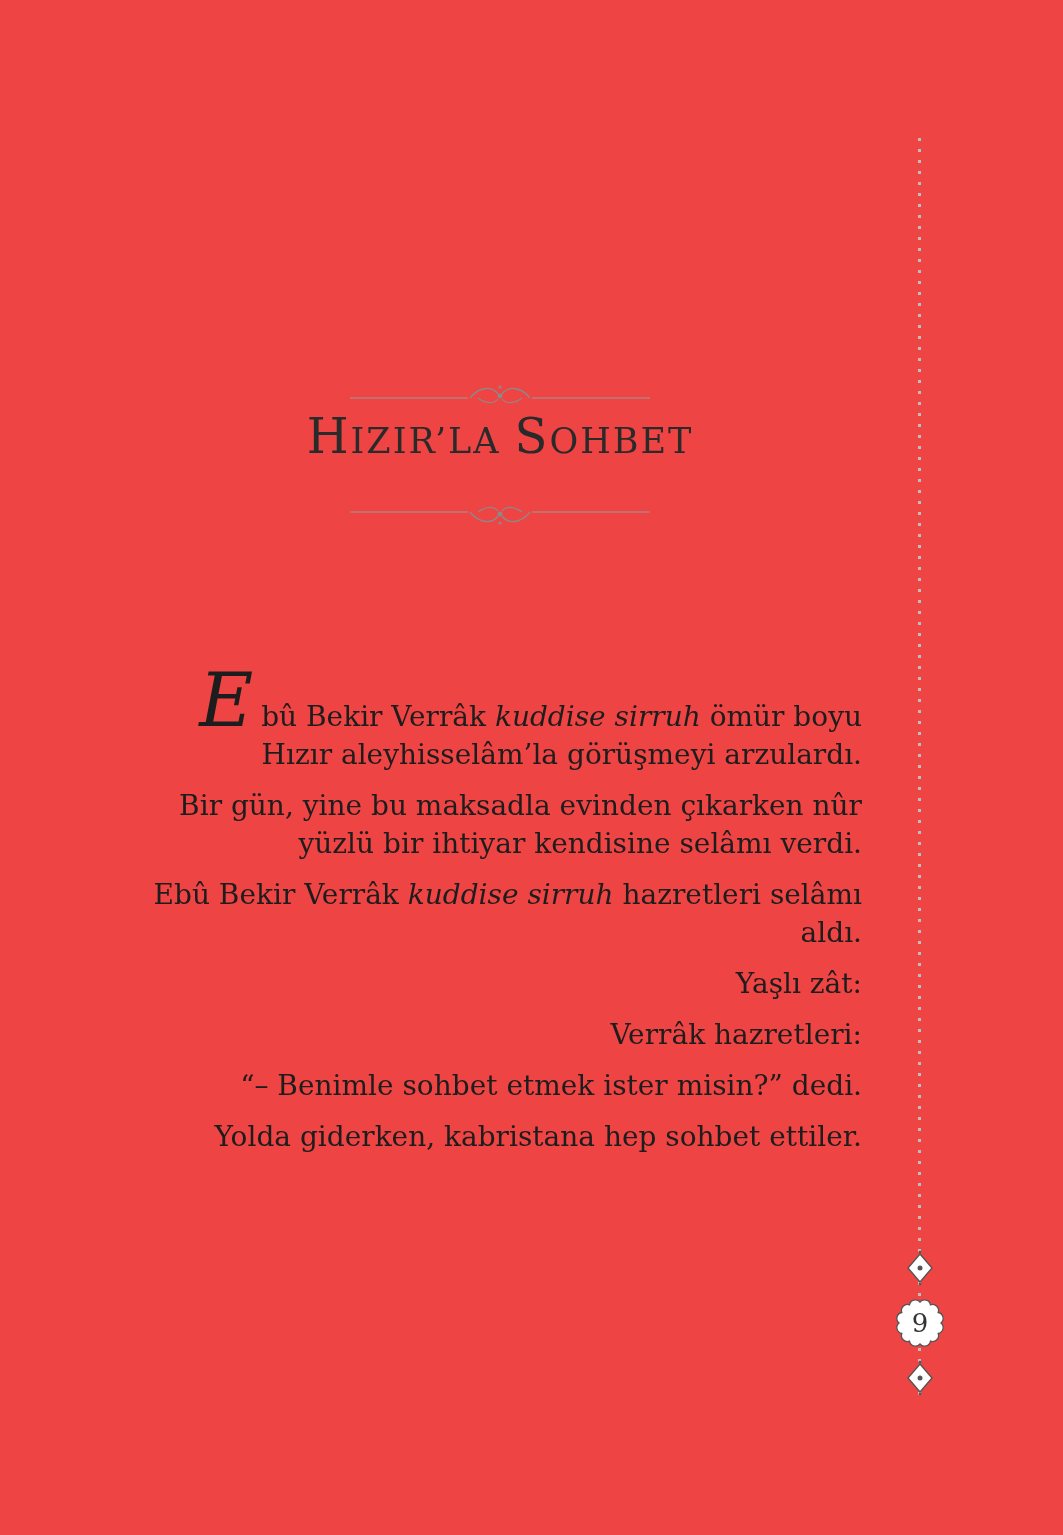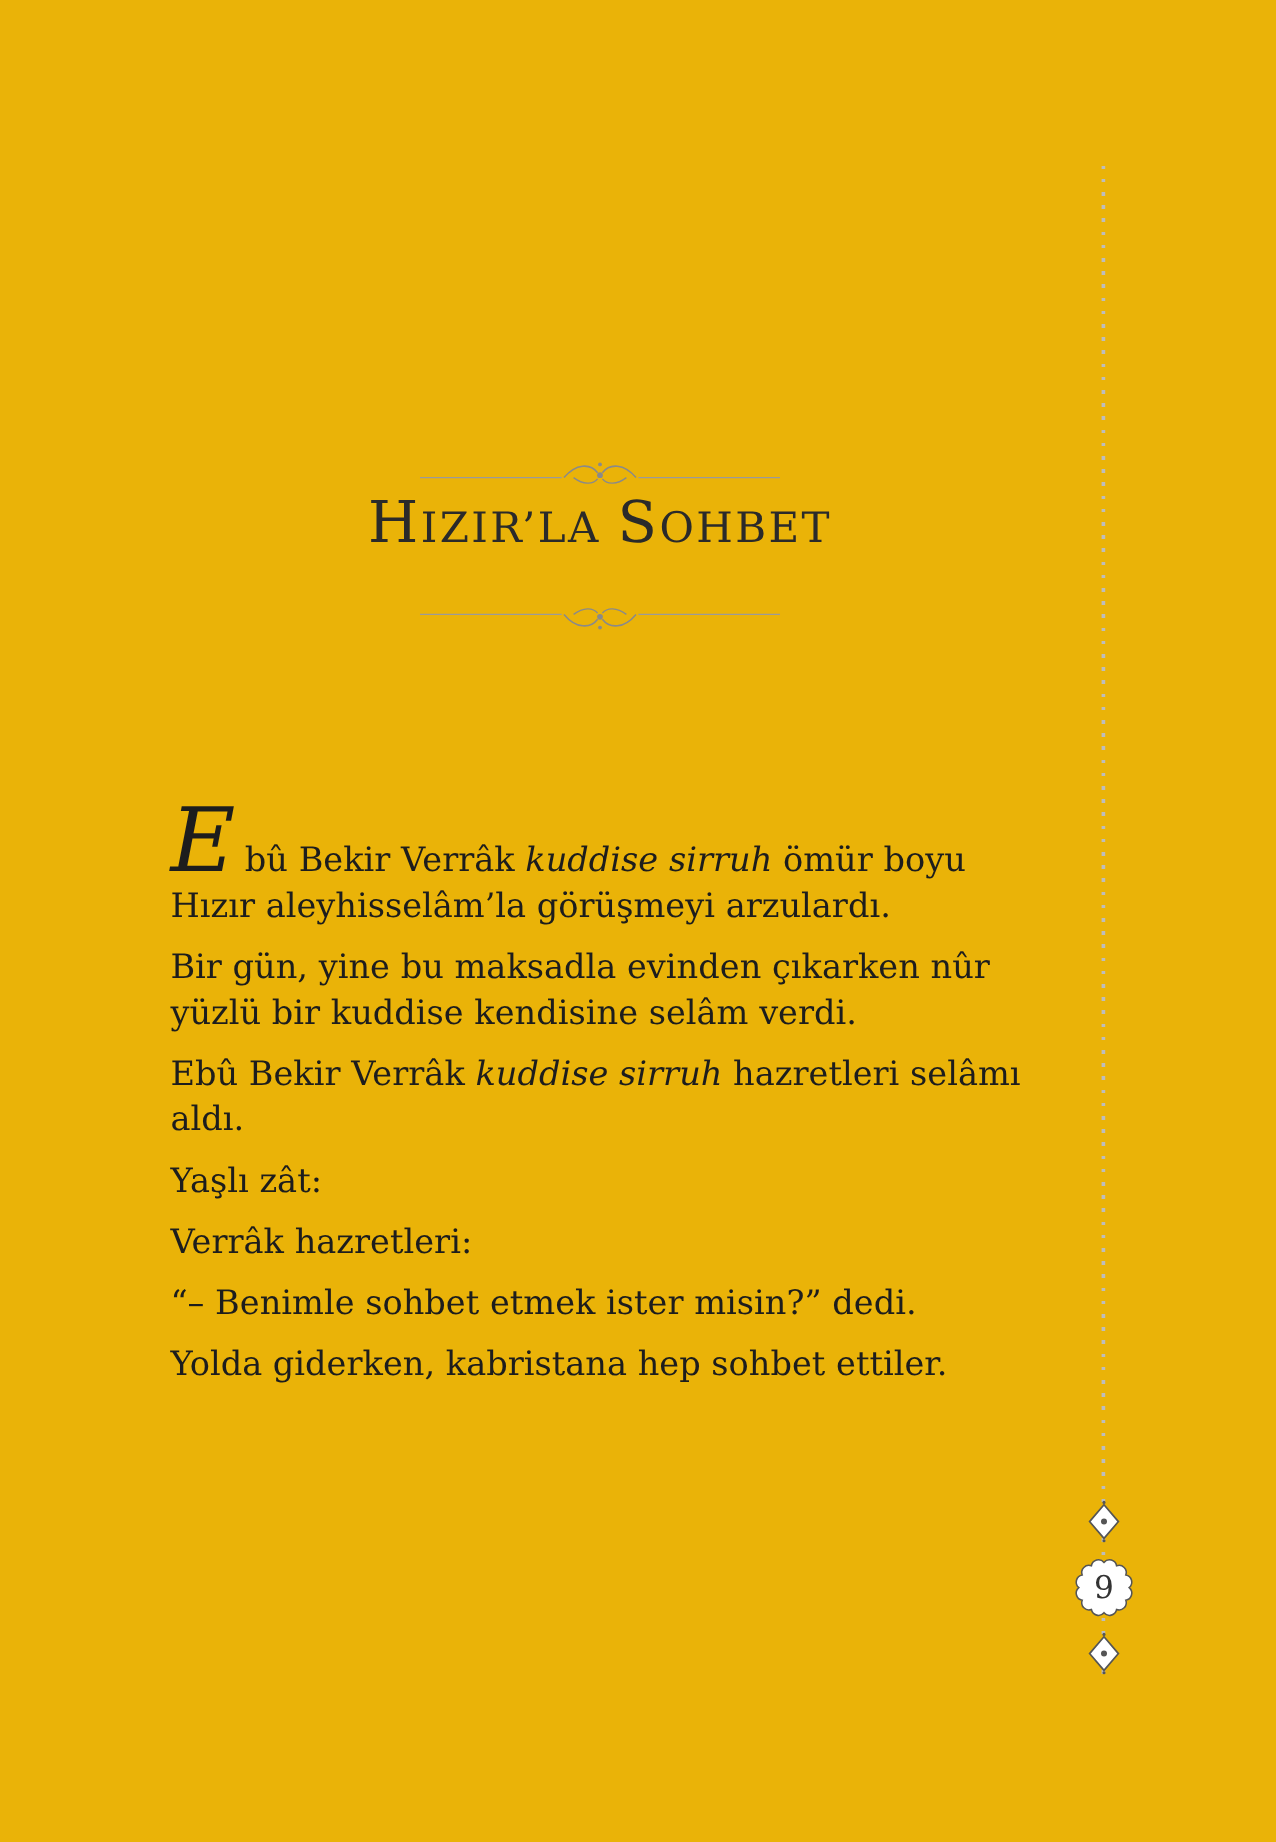--- a/index.html
+++ b/index.html
@@ -4,21 +4,21 @@
 <style>
   html, body {
     margin: 0;
     padding: 0;
     background: #ffffff;
   }
   .page {
     position: relative;
     width: 1063px;
     height: 1535px;
-    background: #eab308;
+    background: #ef4444;
     overflow: hidden;
     font-family: "DejaVu Serif", "Liberation Serif", serif;
     color: #1f1f1f;
   }
 
   
   .ornament {
     position: absolute;
     left: 142px;
     width: 716px;
@@ -50,20 +50,21 @@
     position: absolute;
     left: 142px;
     top: 698px;
     width: 720px;
   }
   .body-text p {
     margin: 0 0 13px 0;
     font-size: 28px;
     line-height: 38px;
     color: #1d1d1d;
+    text-align: right;
   }
   .body-text em { font-style: italic; }
   .dropcap {
     font-style: italic;
     font-size: 74px;
     line-height: 0;
     margin-right: 8px;
     color: #1d1d1d;
   }
 
@@ -122,21 +123,21 @@
       <path d="M120,18 C130,6 142,6 148,14" fill="none" stroke="#8a8a8a" stroke-width="1.3"></path>
       <path d="M180,18 C170,6 158,6 152,14" fill="none" stroke="#8a8a8a" stroke-width="1.3"></path>
       <path d="M128,18 C136,24 144,24 148,19" fill="none" stroke="#8a8a8a" stroke-width="1.1"></path>
       <path d="M172,18 C164,24 156,24 152,19" fill="none" stroke="#8a8a8a" stroke-width="1.1"></path>
       <circle cx="150" cy="7" r="1.6" fill="#8a8a8a"></circle>
     </svg>
   </div>
 
   <div class="body-text" id="body-text">
       <p><span class="dropcap">E</span><span>bû Bekir Verrâk </span><em>kuddise sirruh</em><span> ömür boyu Hızır aleyhisselâm’la görüşmeyi arzulardı.</span></p>
-      <p><span>Bir gün, yine bu maksadla evinden çıkarken nûr yüzlü bir kuddise kendisine selâm verdi.</span></p>
+      <p><span>Bir gün, yine bu maksadla evinden çıkarken nûr yüzlü bir ihtiyar kendisine selâmı verdi.</span></p>
       <p><span>Ebû Bekir Verrâk </span><em>kuddise sirruh</em><span> hazretleri selâmı aldı.</span></p>
       <p><span>Yaşlı zât:</span></p>
       <p><span>Verrâk hazretleri:</span></p>
       <p><span>“– Benimle sohbet etmek ister misin?” dedi.</span></p>
       <p><span>Yolda giderken, kabristana hep sohbet ettiler.</span></p>
     </div>
 
   <div class="dotted-line"></div>
 
   <div class="pagenum-ornament">

